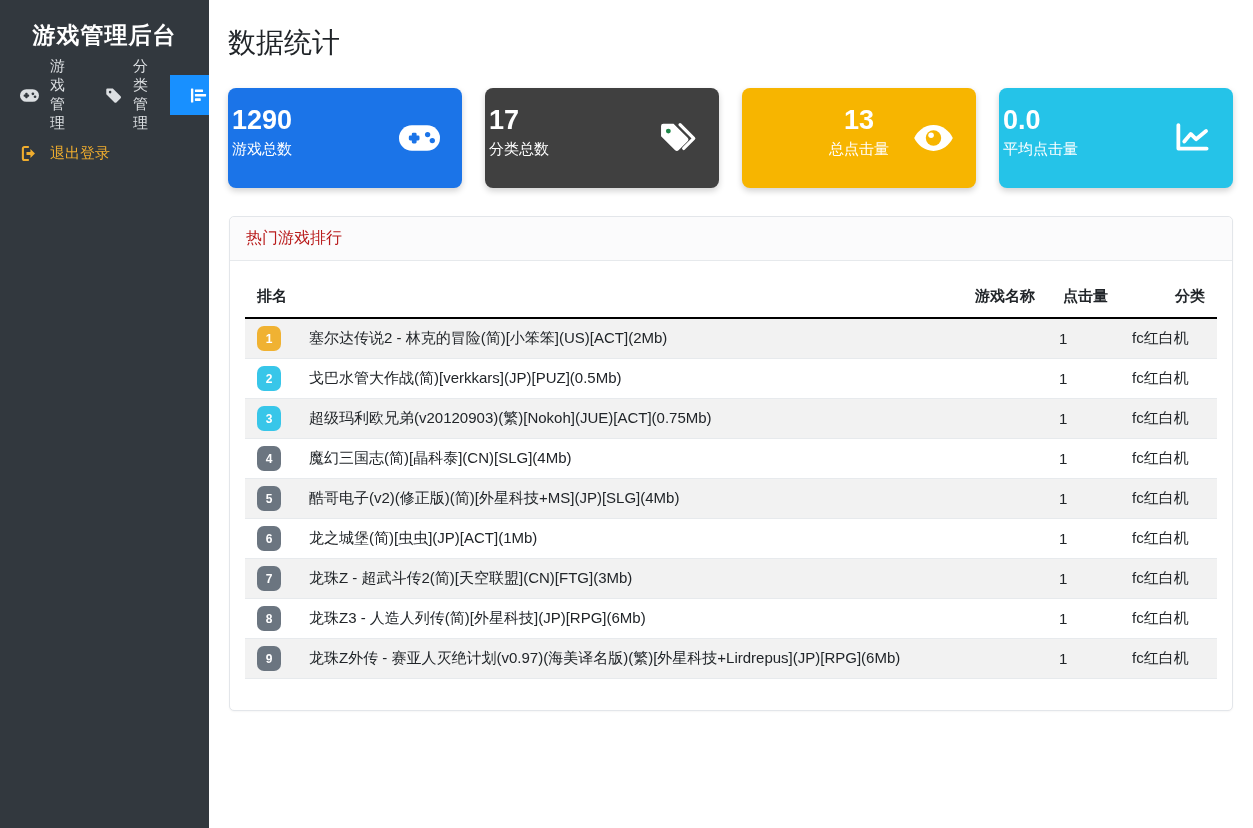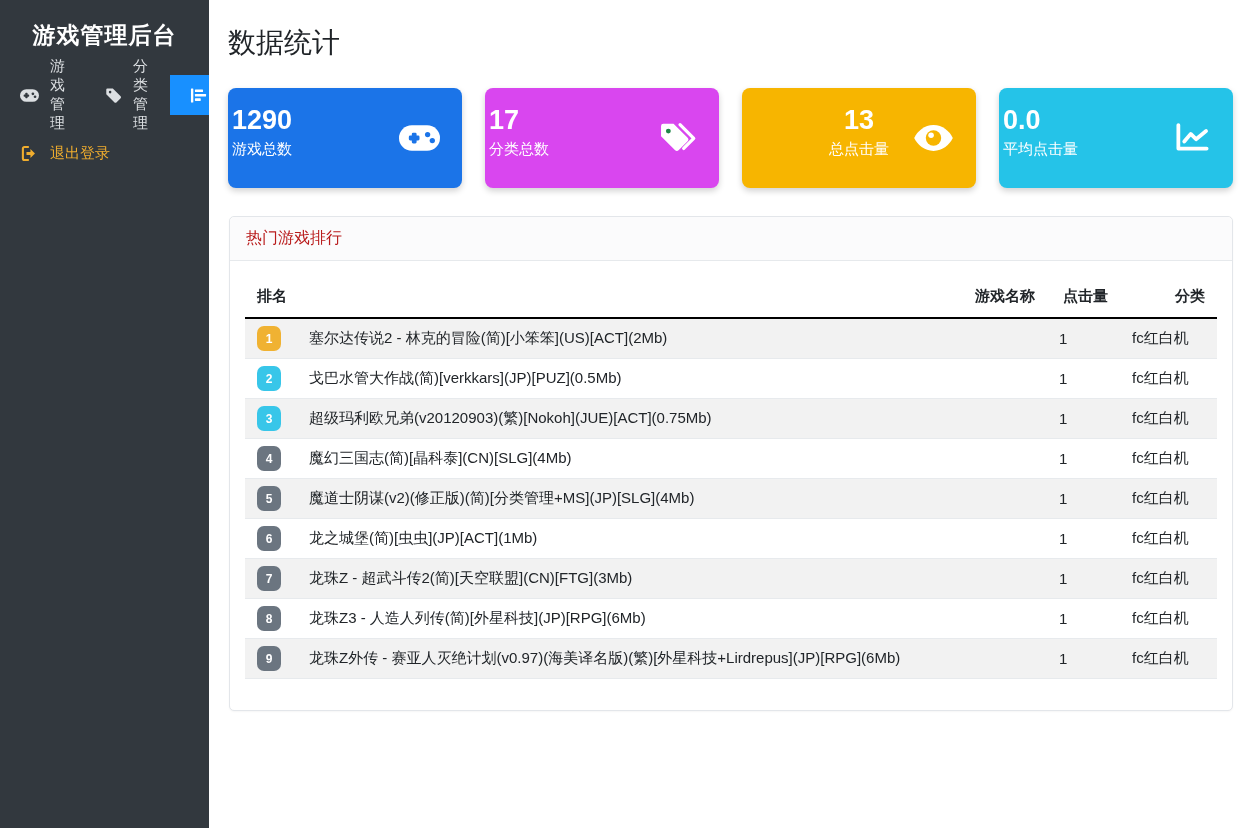--- a/index.html
+++ b/index.html
@@ -137,21 +137,21 @@
           <svg viewBox="0 0 48 30" width="41" height="26">
             <rect width="48" height="30" rx="15" fill="currentColor"></rect>
             <rect x="11.5" y="12.2" width="12.5" height="5.6" rx="1.6" fill="var(--icon-bg)"></rect>
             <rect x="15" y="8.8" width="5.6" height="12.5" rx="1.6" fill="var(--icon-bg)"></rect>
             <circle cx="33.5" cy="11" r="3.1" fill="var(--icon-bg)"></circle>
             <circle cx="39" cy="18" r="3.1" fill="var(--icon-bg)"></circle>
           </svg>
         </span>
   </div>
 
-  <div class="card" style="background: #d946ef; --icon-bg: #1e8749;">
+  <div class="card" style="background: #404040; --icon-bg: #1e8749;">
     <div class="value">17</div>
     <div class="label">分类总数</div>
     <span class="icon-slot">
           <svg viewBox="0 0 28 24" width="38" height="33">
             <path d="M1.5 3.2A1.7 1.7 0 0 1 3.2 1.5h7.5l10.2 10.2a2 2 0 0 1 0 2.9l-6.3 6.3a2 2 0 0 1-2.9 0L1.5 10.7z" fill="currentColor"></path>
             <circle cx="6.9" cy="6.9" r="1.8" fill="var(--icon-bg)"></circle>
             <path d="M15.5 2.2 25.6 12.3 18.2 19.7" stroke="currentColor" stroke-width="2.4" fill="none" stroke-linecap="round" stroke-linejoin="round"></path>
           </svg>
         </span>
   </div>
@@ -222,21 +222,21 @@
 
   <tr>
     <td><span class="badge-rank" style="background: rgb(107, 117, 128);">4</span></td>
     <td>魔幻三国志(简)[晶科泰](CN)[SLG](4Mb)</td>
     <td>1</td>
     <td>fc红白机</td>
   </tr>
 
   <tr>
     <td><span class="badge-rank" style="background: rgb(107, 117, 128);">5</span></td>
-    <td>魔道士阴谋(v2)(修正版)(简)[分类管理+MS](JP)[SLG](4Mb)</td>
+    <td>酷哥电子(v2)(修正版)(简)[外星科技+MS](JP)[SLG](4Mb)</td>
     <td>1</td>
     <td>fc红白机</td>
   </tr>
 
   <tr>
     <td><span class="badge-rank" style="background: rgb(107, 117, 128);">6</span></td>
     <td>龙之城堡(简)[虫虫](JP)[ACT](1Mb)</td>
     <td>1</td>
     <td>fc红白机</td>
   </tr>

